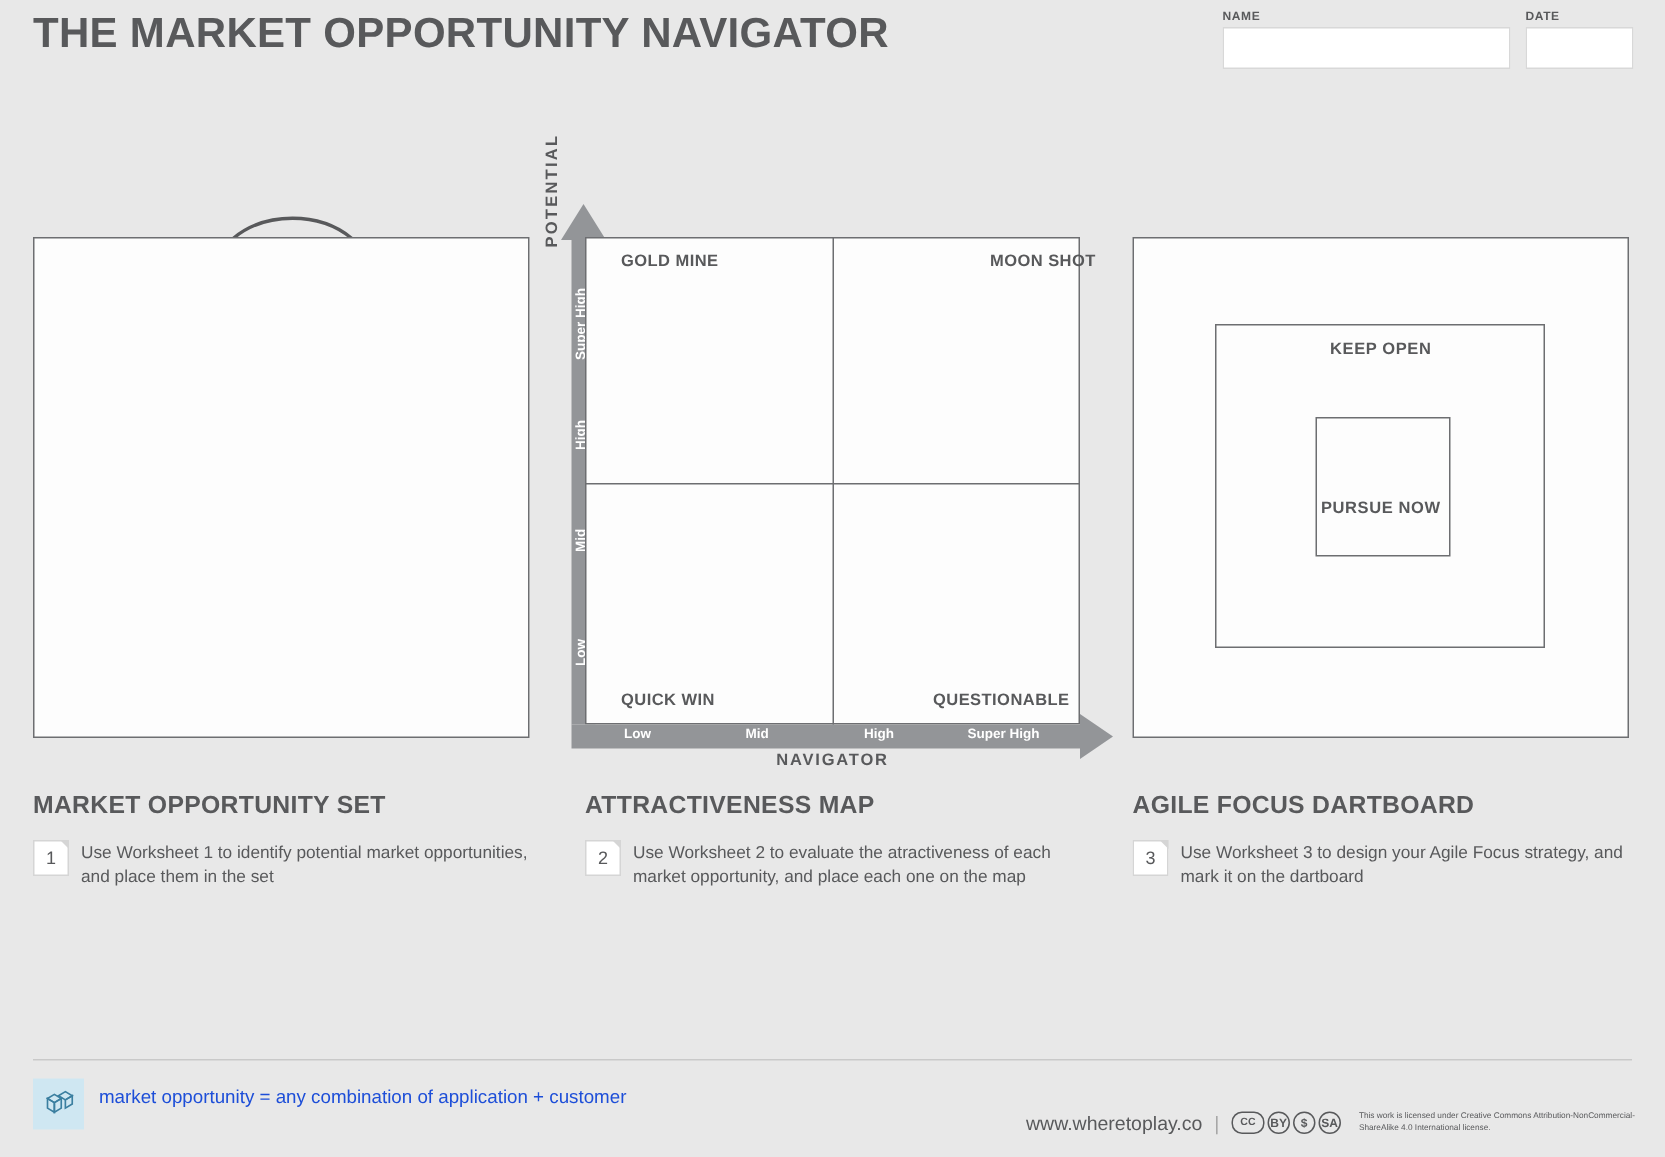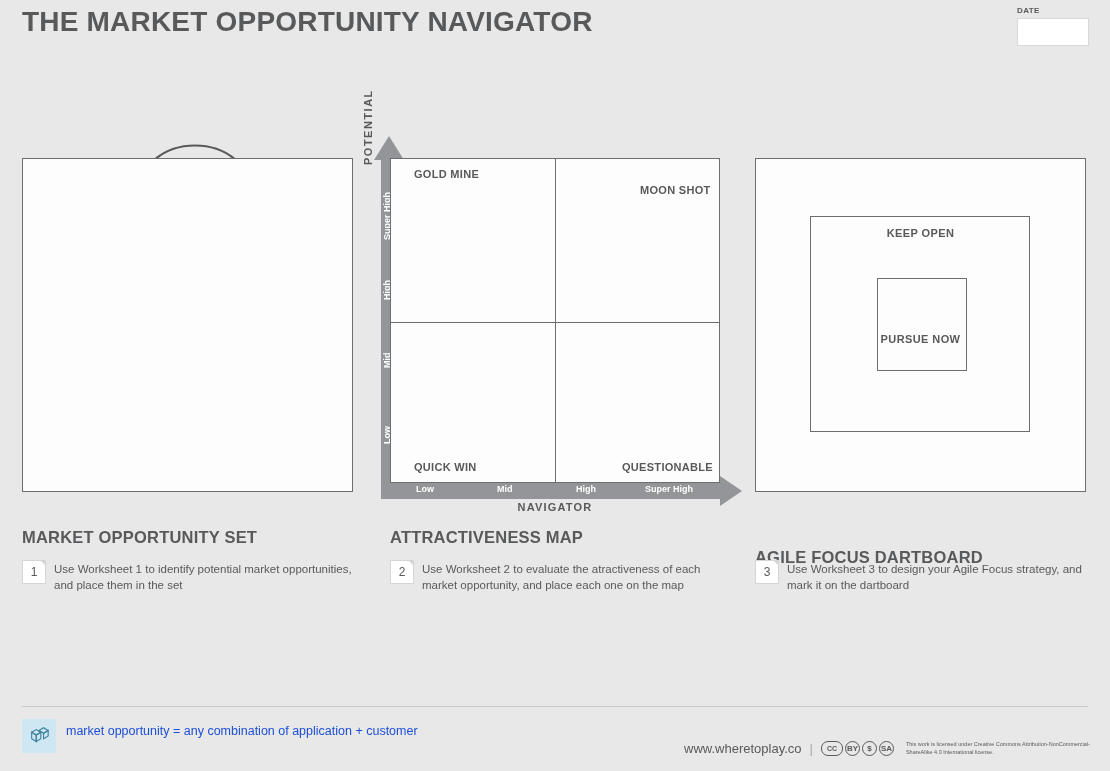--- a/index.html
+++ b/index.html
@@ -99,21 +99,21 @@
     background: #6d6e71;
   }
   .quad-label {
     position: absolute;
     font-size: 11px;
     font-weight: bold;
     color: #58595b;
     letter-spacing: 0.3px;
   }
   #quad-gold-mine { left: 414px; top: 168px; }
-  #quad-moon-shot { left: 640px; top: 168px; margin-top: 16px; }
+  #quad-moon-shot { left: 660px; top: 168px; }
   #quad-quick-win { left: 414px; top: 461px; }
   #quad-questionable { left: 622px; top: 461px; }
 
   .axis-y {
     position: absolute;
     left: 381px;
     top: 158px;
     width: 16px;
     height: 325px;
     background: #939598;
@@ -233,21 +233,21 @@
   .section-title {
     position: absolute;
     font-size: 16.5px;
     font-weight: bold;
     letter-spacing: 0.2px;
     color: #58595b;
     white-space: nowrap;
   }
   #sec-title-1 { left: 22px; top: 528px; }
   #sec-title-2 { left: 390px; top: 528px; }
-  #sec-title-3 { left: 755px; top: 548px; }
+  #sec-title-3 { left: 755px; top: 528px; }
 
   .caption-row {
     position: absolute;
     display: flex;
     align-items: flex-start;
     gap: 8px;
   }
   #cap-1 { left: 22px; top: 560px; width: 330px; }
   #cap-2 { left: 390px; top: 560px; width: 345px; }
   #cap-3 { left: 755px; top: 560px; width: 330px; }
@@ -370,20 +370,24 @@
     margin-left: 4px;
   }
 </style>
 </head>
 <body>
 
 <div class="page">
 
   <div class="title">THE MARKET OPPORTUNITY NAVIGATOR</div>
 
+  <div class="field-block" id="name-block">
+    <div class="field-label">NAME</div>
+    <div class="field-box"></div>
+  </div>
 
   <div class="field-block" id="date-block">
     <div class="field-label">DATE</div>
     <div class="field-box"></div>
   </div>
 
   <svg class="handle-svg" viewBox="0 0 170 95">
     <path d="M28 88 C 28 18, 142 18, 142 88" fill="none" stroke="#58595b" stroke-width="2.2"></path>
     <circle cx="28" cy="88" r="6" fill="#fdfdfd" stroke="#58595b" stroke-width="1.6"></circle>
     <circle cx="142" cy="88" r="6" fill="#fdfdfd" stroke="#58595b" stroke-width="1.6"></circle>

